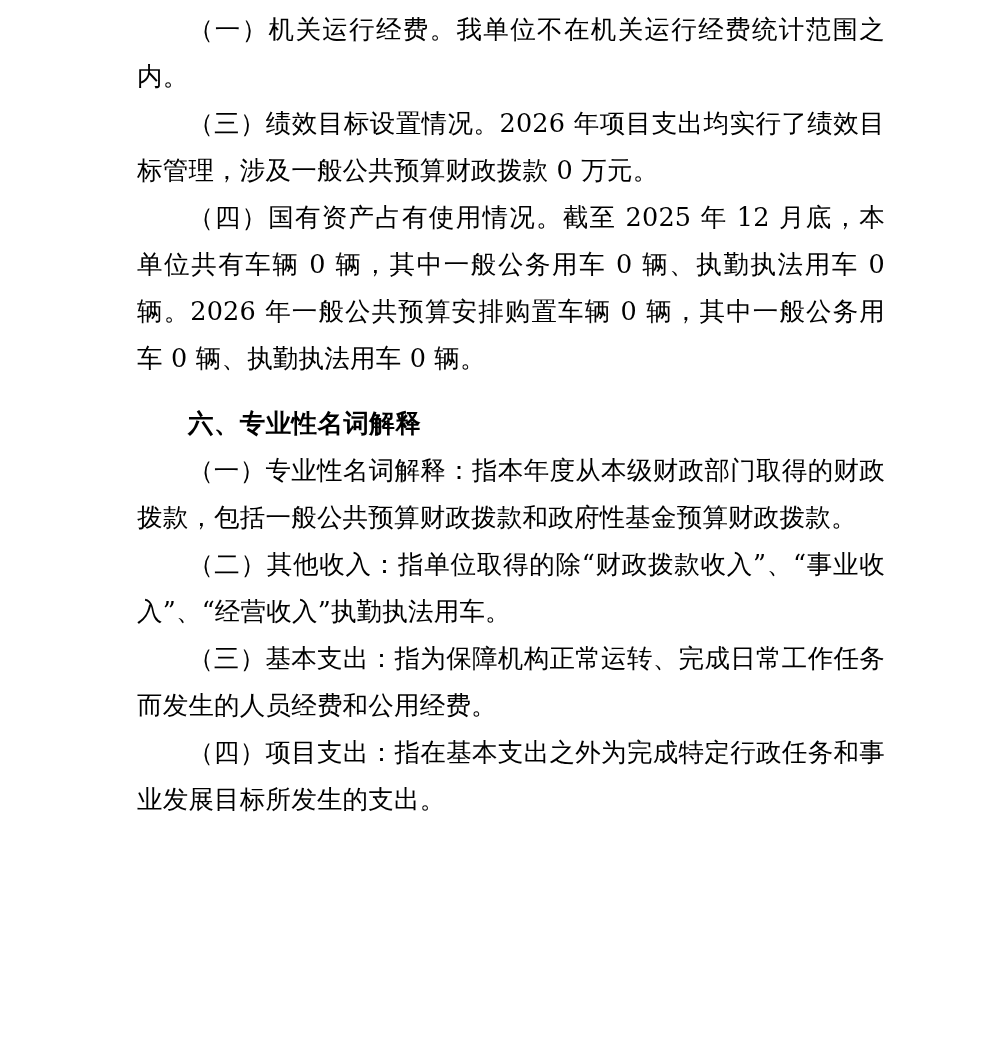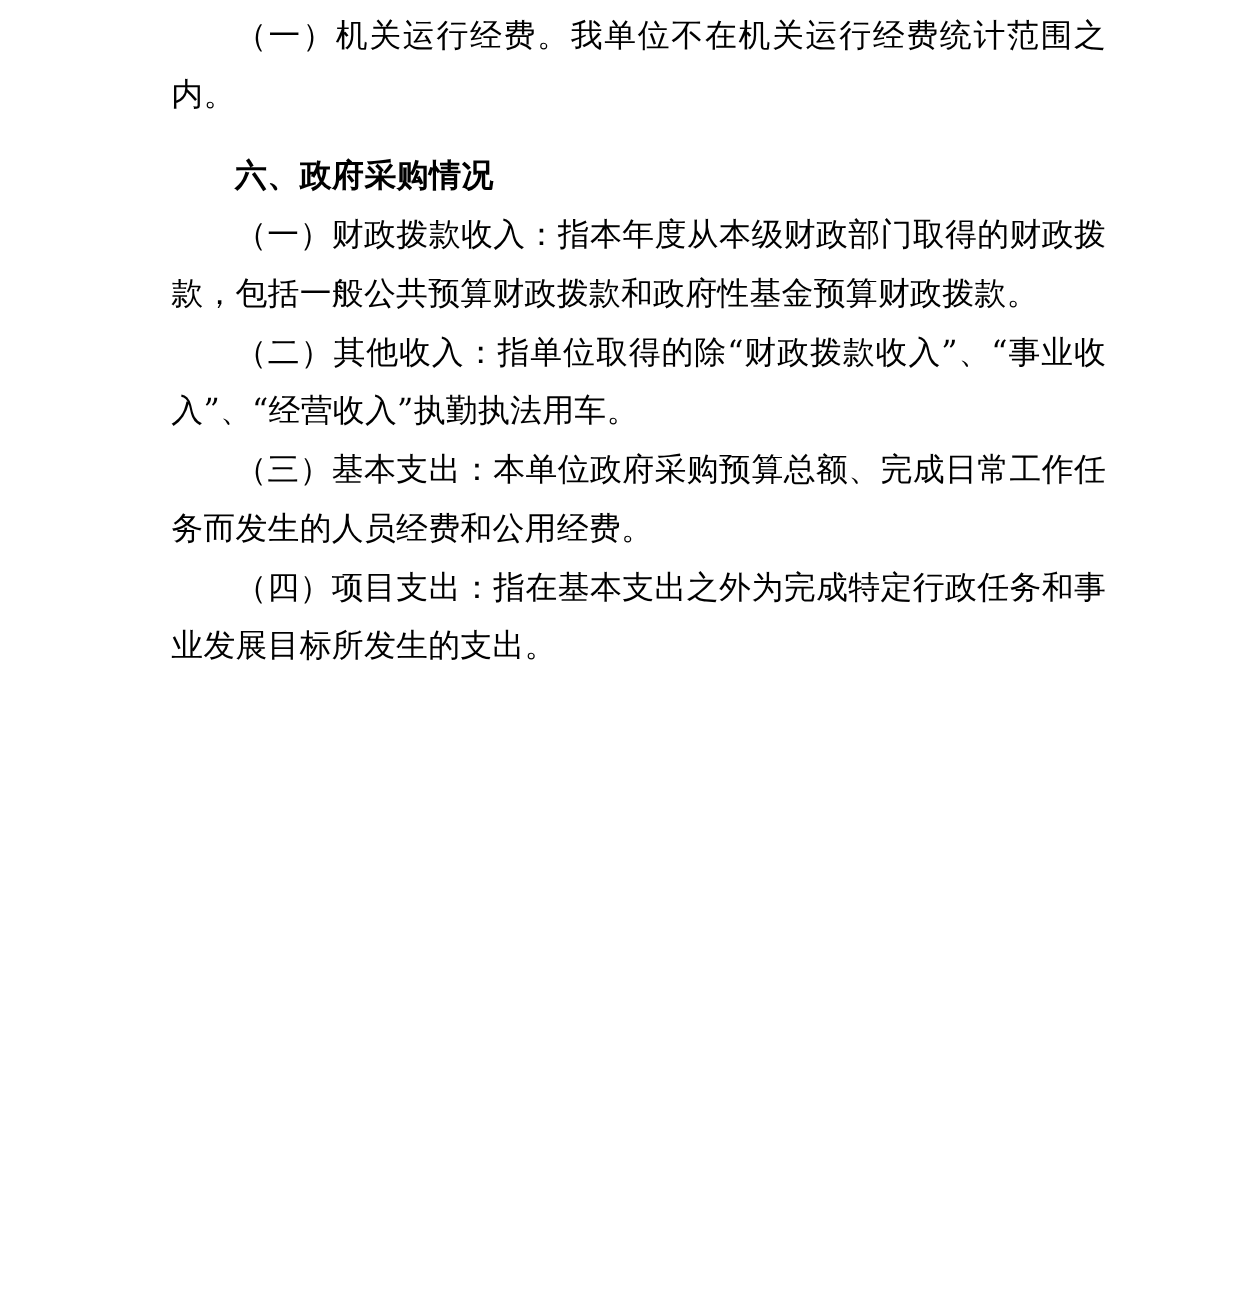--- a/index.html
+++ b/index.html
@@ -44,27 +44,29 @@
   }
 </style>
 </head>
 <body>
 
 <div class="page">
 
   <p class="para">（一）机关运行经费。我单位不在机关运行经费统计范围之内。</p>
 
 
+  <p class="para">（三）绩效目标设置情况。2026 年项目支出均实行了绩效目标管理，涉及一般公共预算财政拨款 0 万元。</p>
 
+  <p class="para">（四）国有资产占有使用情况。截至 2025 年 12 月底，本单位共有车辆 0 辆，其中一般公务用车 0 辆、执勤执法用车 0 辆。2026 年一般公共预算安排购置车辆 0 辆，其中一般公务用车 0 辆、执勤执法用车 0 辆。</p>
 
   <div class="gap-before-heading"></div>
 
-  <h2 class="heading">六、政府采购情况</h2>
+  <h2 class="heading">六、专业性名词解释</h2>
 
-  <p class="para">（一）财政拨款收入：指本年度从本级财政部门取得的财政拨款，包括一般公共预算财政拨款和政府性基金预算财政拨款。</p>
+  <p class="para">（一）专业性名词解释：指本年度从本级财政部门取得的财政拨款，包括一般公共预算财政拨款和政府性基金预算财政拨款。</p>
 
   <p class="para">（二）其他收入：指单位取得的除“财政拨款收入”、“事业收入”、“经营收入”执勤执法用车。</p>
 
-  <p class="para">（三）基本支出：本单位政府采购预算总额、完成日常工作任务而发生的人员经费和公用经费。</p>
+  <p class="para">（三）基本支出：指为保障机构正常运转、完成日常工作任务而发生的人员经费和公用经费。</p>
 
   <p class="para">（四）项目支出：指在基本支出之外为完成特定行政任务和事业发展目标所发生的支出。</p>
 
 </div>
 
 </body></html>

